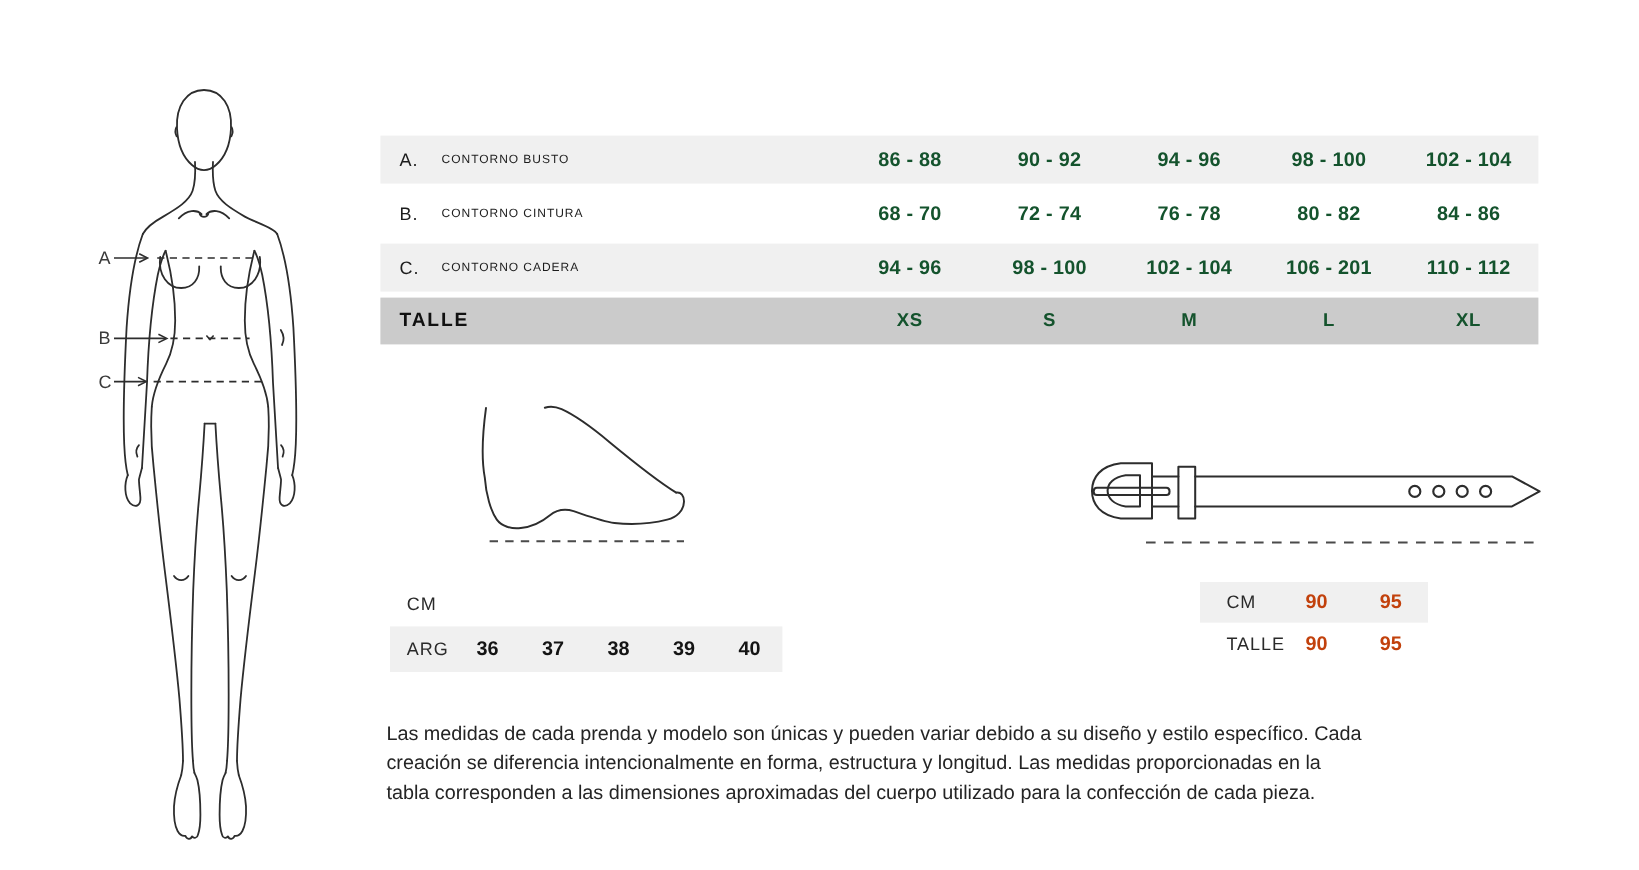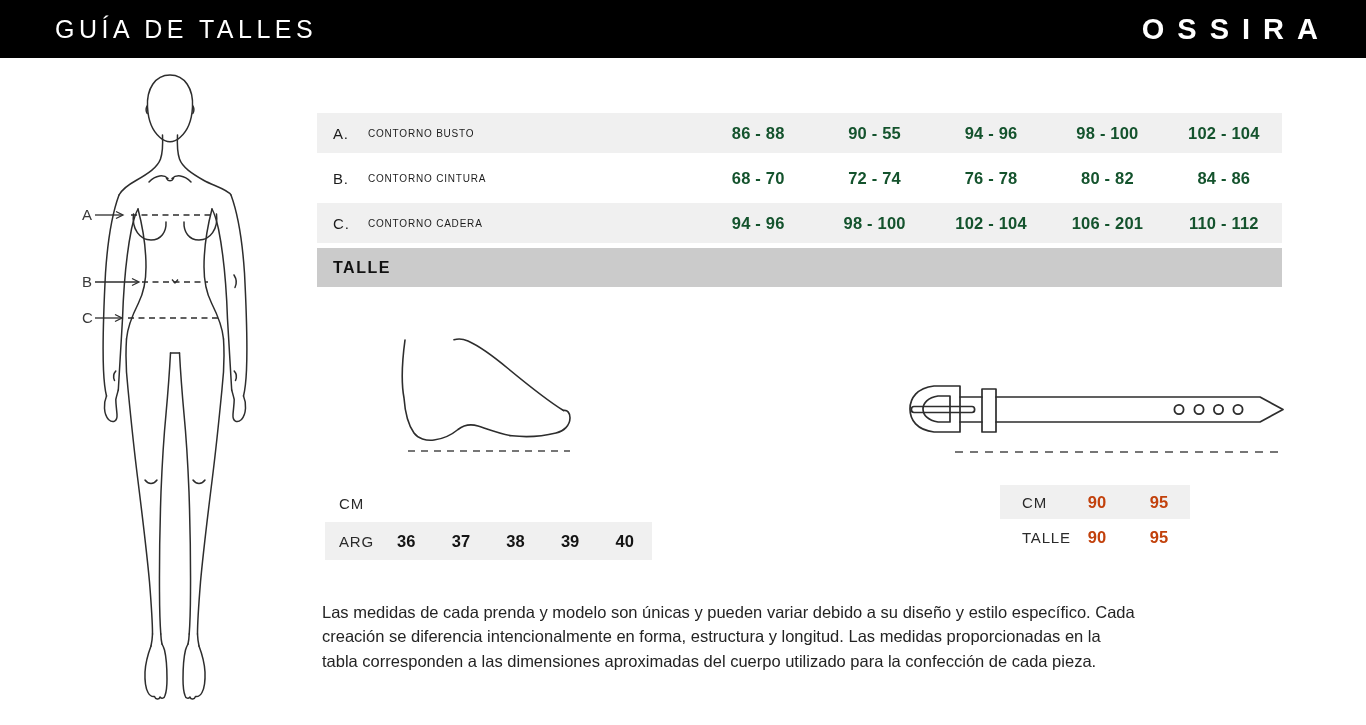--- a/index.html
+++ b/index.html
@@ -49,24 +49,20 @@
 
   
   .disclaimer { position:absolute; left:322px; top:600px; font-size:16.5px; line-height:24.3px;
                 color:#242424; white-space:nowrap; }
 </style>
 </head>
 <body>
 
 <div class="screen">
 
-  <header class="topbar">
-    <div class="page-title">GUÍA DE TALLES</div>
-    <div class="brand-logo">OSSIRA</div>
-  </header>
 
   <svg class="figure-svg" viewBox="0 0 234 648">
     <g fill="none" stroke="#2d2d2d" stroke-width="1.5" stroke-linecap="round" stroke-linejoin="round">
       <path d="M112,13 C97,13 88.5,27 89.5,45 C90.2,59 95,69.5 102,75.5 C105,78.2 108.5,79.8 112,79.8 C115.5,79.8 119,78.2 122,75.5 C129,69.5 133.8,59 134.5,45 C135.5,27 127,13 112,13"></path>
       <path d="M89,44 C87.8,46.5 87.8,49 89.2,51.5"></path>
       <path d="M135,44 C136.2,46.5 136.2,49 134.8,51.5"></path>
       <path d="M104.5,73 C105,83 104.5,91 102.5,97 C99.5,105.5 90,111.5 78,118.5 C69,123.5 64,127.5 61,133"></path>
       <path d="M119.5,73 C119,83 119.5,91 121.5,97 C124.5,105.5 134,111.5 146,118.5 C155,123.5 170,127.5 173,133"></path>
       <path d="M91,120 C98,112.5 106,112.5 110,116.5 M114,116.5 C118,112.5 126,112.5 133,120 M108.5,116.5 C110,119.5 114,119.5 115.5,116.5"></path>
       <path d="M61,133 C54,152 49.5,181 47.5,211 C45.5,250 44.5,285 45.5,308 C46,319 47,328 48.5,334"></path>
@@ -114,21 +110,21 @@
     <text class="fig-label" x="24" y="225">B</text>
     <text class="fig-label" x="24" y="261">C</text>
   </svg>
 
   <div class="sizes-table">
     <div class="s-row bg-light">
       <span class="s-letter">A.</span>
       <span class="s-label">CONTORNO BUSTO</span>
       <span class="s-vals">
         <span class="s-val">86 - 88</span>
-        <span class="s-val">90 - 55</span>
+        <span class="s-val">90 - 92</span>
         <span class="s-val">94 - 96</span>
         <span class="s-val">98 - 100</span>
         <span class="s-val">102 - 104</span>
       </span>
     </div>
     <div class="s-row bg-white">
       <span class="s-letter">B.</span>
       <span class="s-label">CONTORNO CINTURA</span>
       <span class="s-vals">
         <span class="s-val">68 - 70</span>
@@ -144,20 +140,27 @@
       <span class="s-vals">
         <span class="s-val">94 - 96</span>
         <span class="s-val">98 - 100</span>
         <span class="s-val">102 - 104</span>
         <span class="s-val">106 - 201</span>
         <span class="s-val">110 - 112</span>
       </span>
     </div>
     <div class="s-row s-footer bg-dark">
       <span class="s-talle">TALLE</span>
+      <span class="s-vals">
+        <span class="s-val">XS</span>
+        <span class="s-val">S</span>
+        <span class="s-val">M</span>
+        <span class="s-val">L</span>
+        <span class="s-val">XL</span>
+      </span>
     </div>
   </div>
 
   <svg class="foot-svg" viewBox="0 0 180 122">
     <g fill="none" stroke="#2d2d2d" stroke-width="1.6" stroke-linecap="round" stroke-linejoin="round">
       <path d="M9,4 C6,26 5,46 8,62 C9,76 13,90 18,97 C22,102.5 30,105 38,104 C48,102.8 56,98.5 62,93.5 C68,88.8 74,87.5 82,90 C94,94 106,98.5 116,99.8 C132,101.6 148,100 160,97 C168,95.2 173.8,89.5 174,82 C174.1,77 171.5,73.8 167.5,74.5"></path>
       <path d="M167.5,74.5 C152,65 132,49 112,32.5 C97,20 82,9.5 72,5 C67,2.8 62,2.5 58,3.8"></path>
     </g>
     <path d="M12,115 L174,115" fill="none" stroke="#4a4a4a" stroke-width="1.6" stroke-dasharray="7 6"></path>
   </svg>

